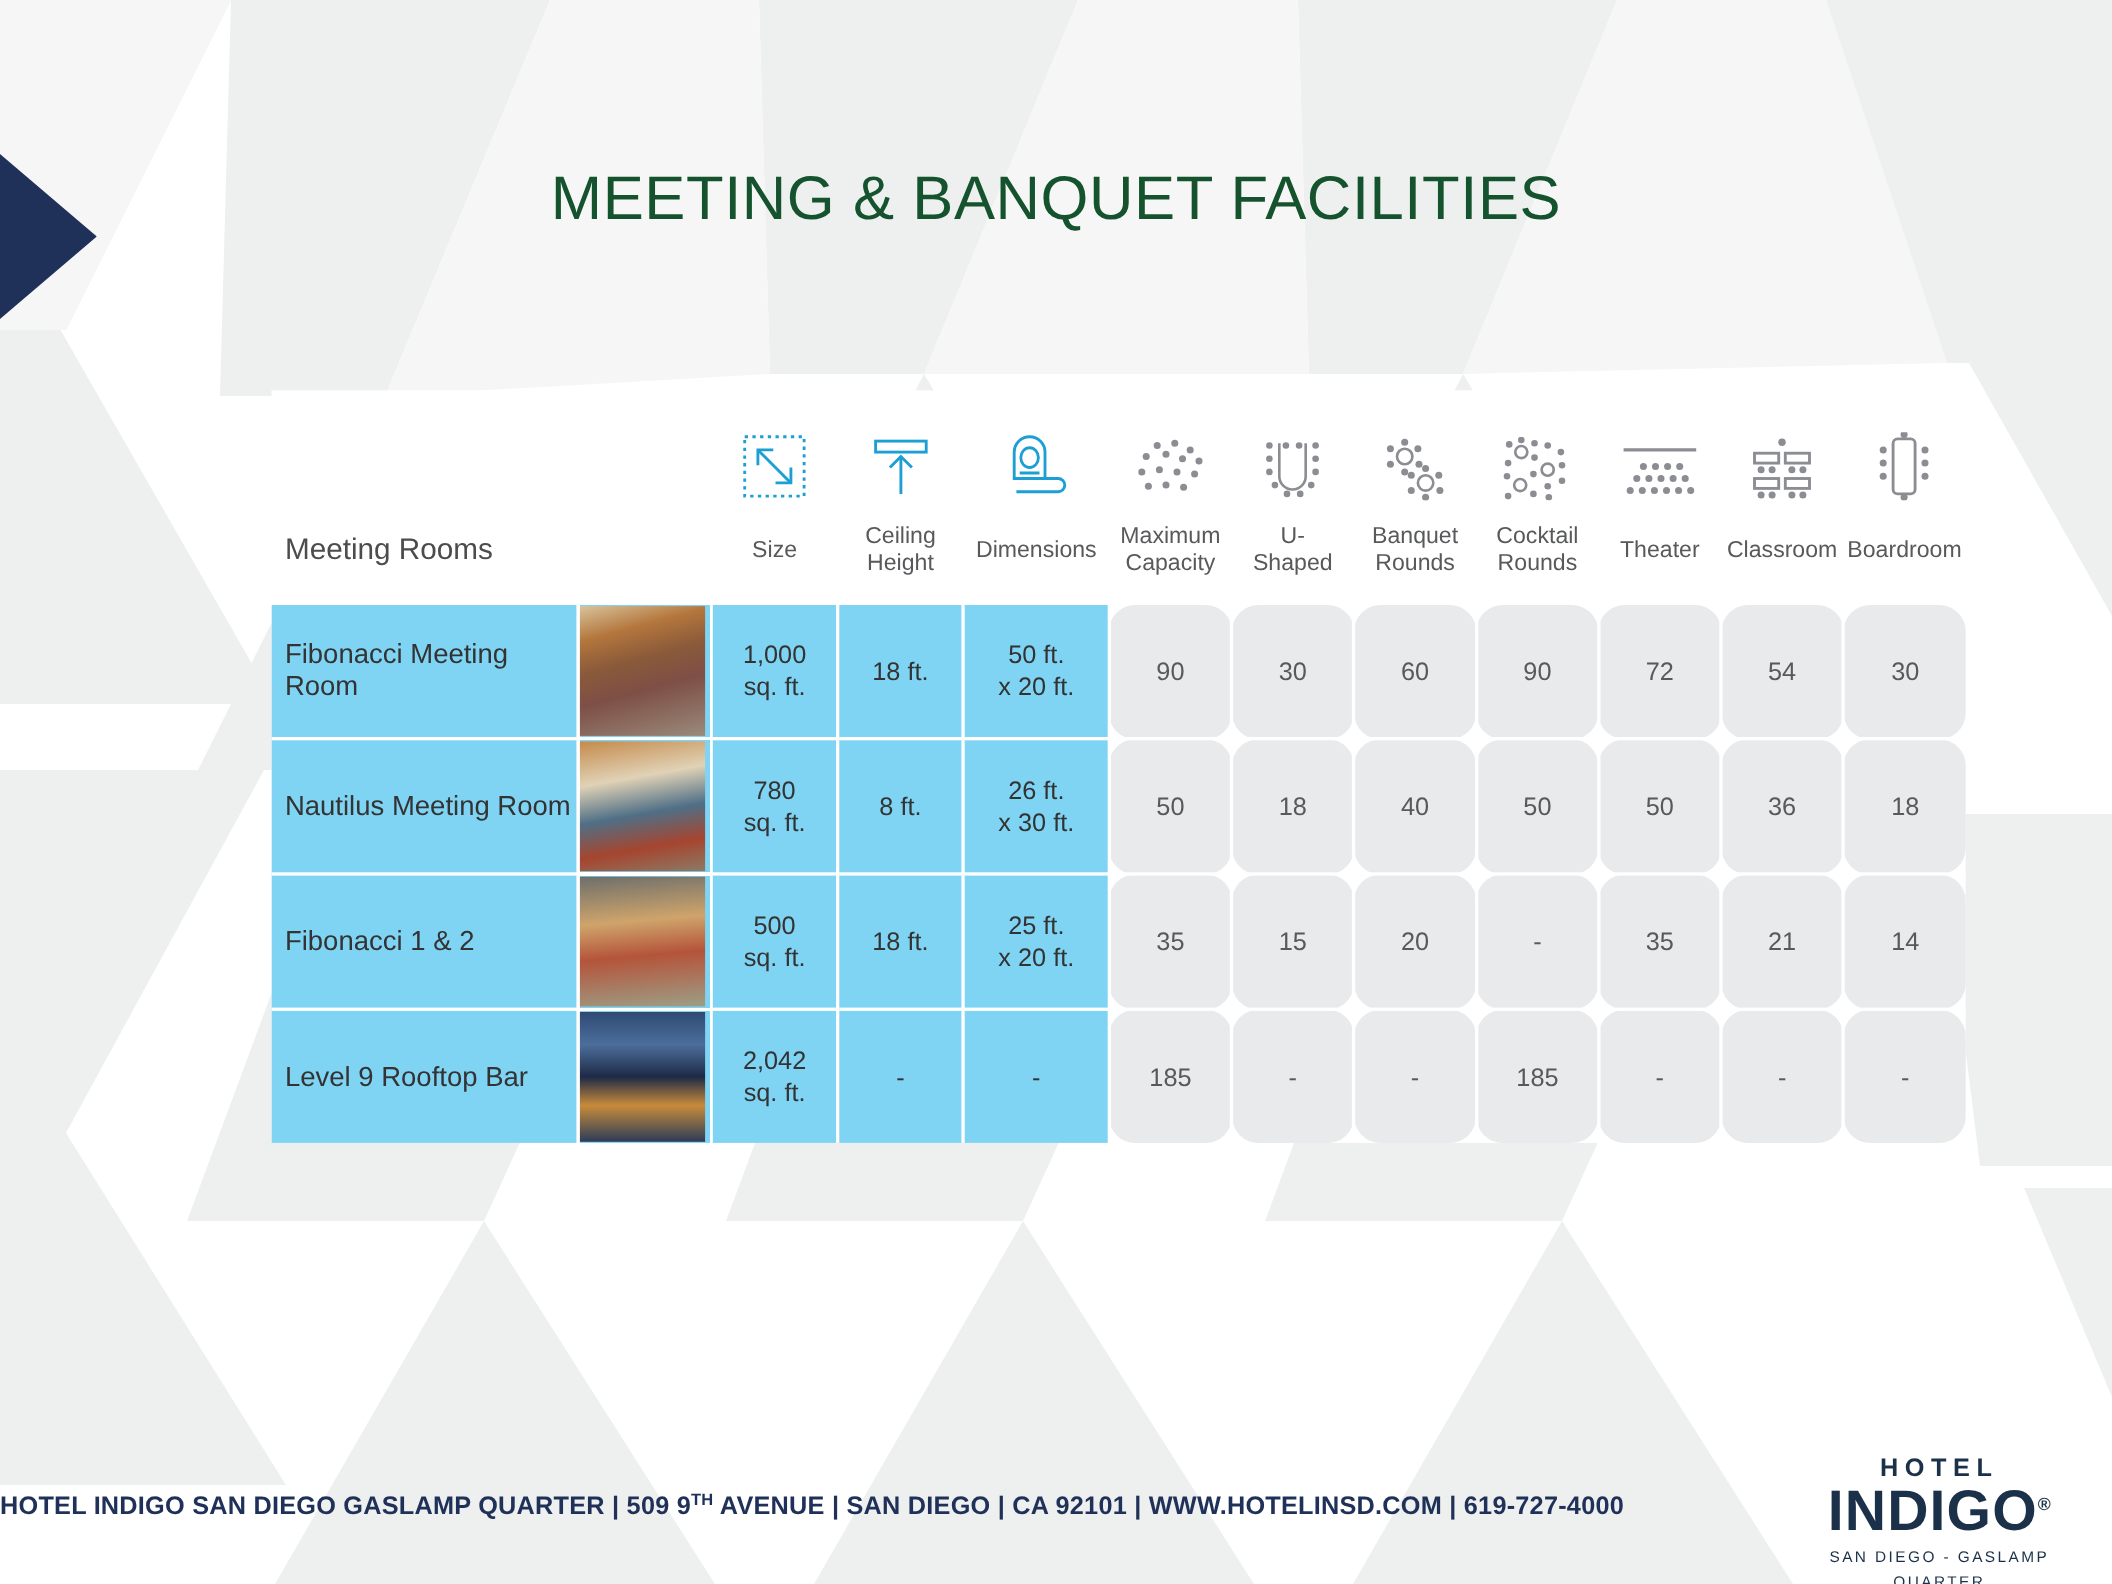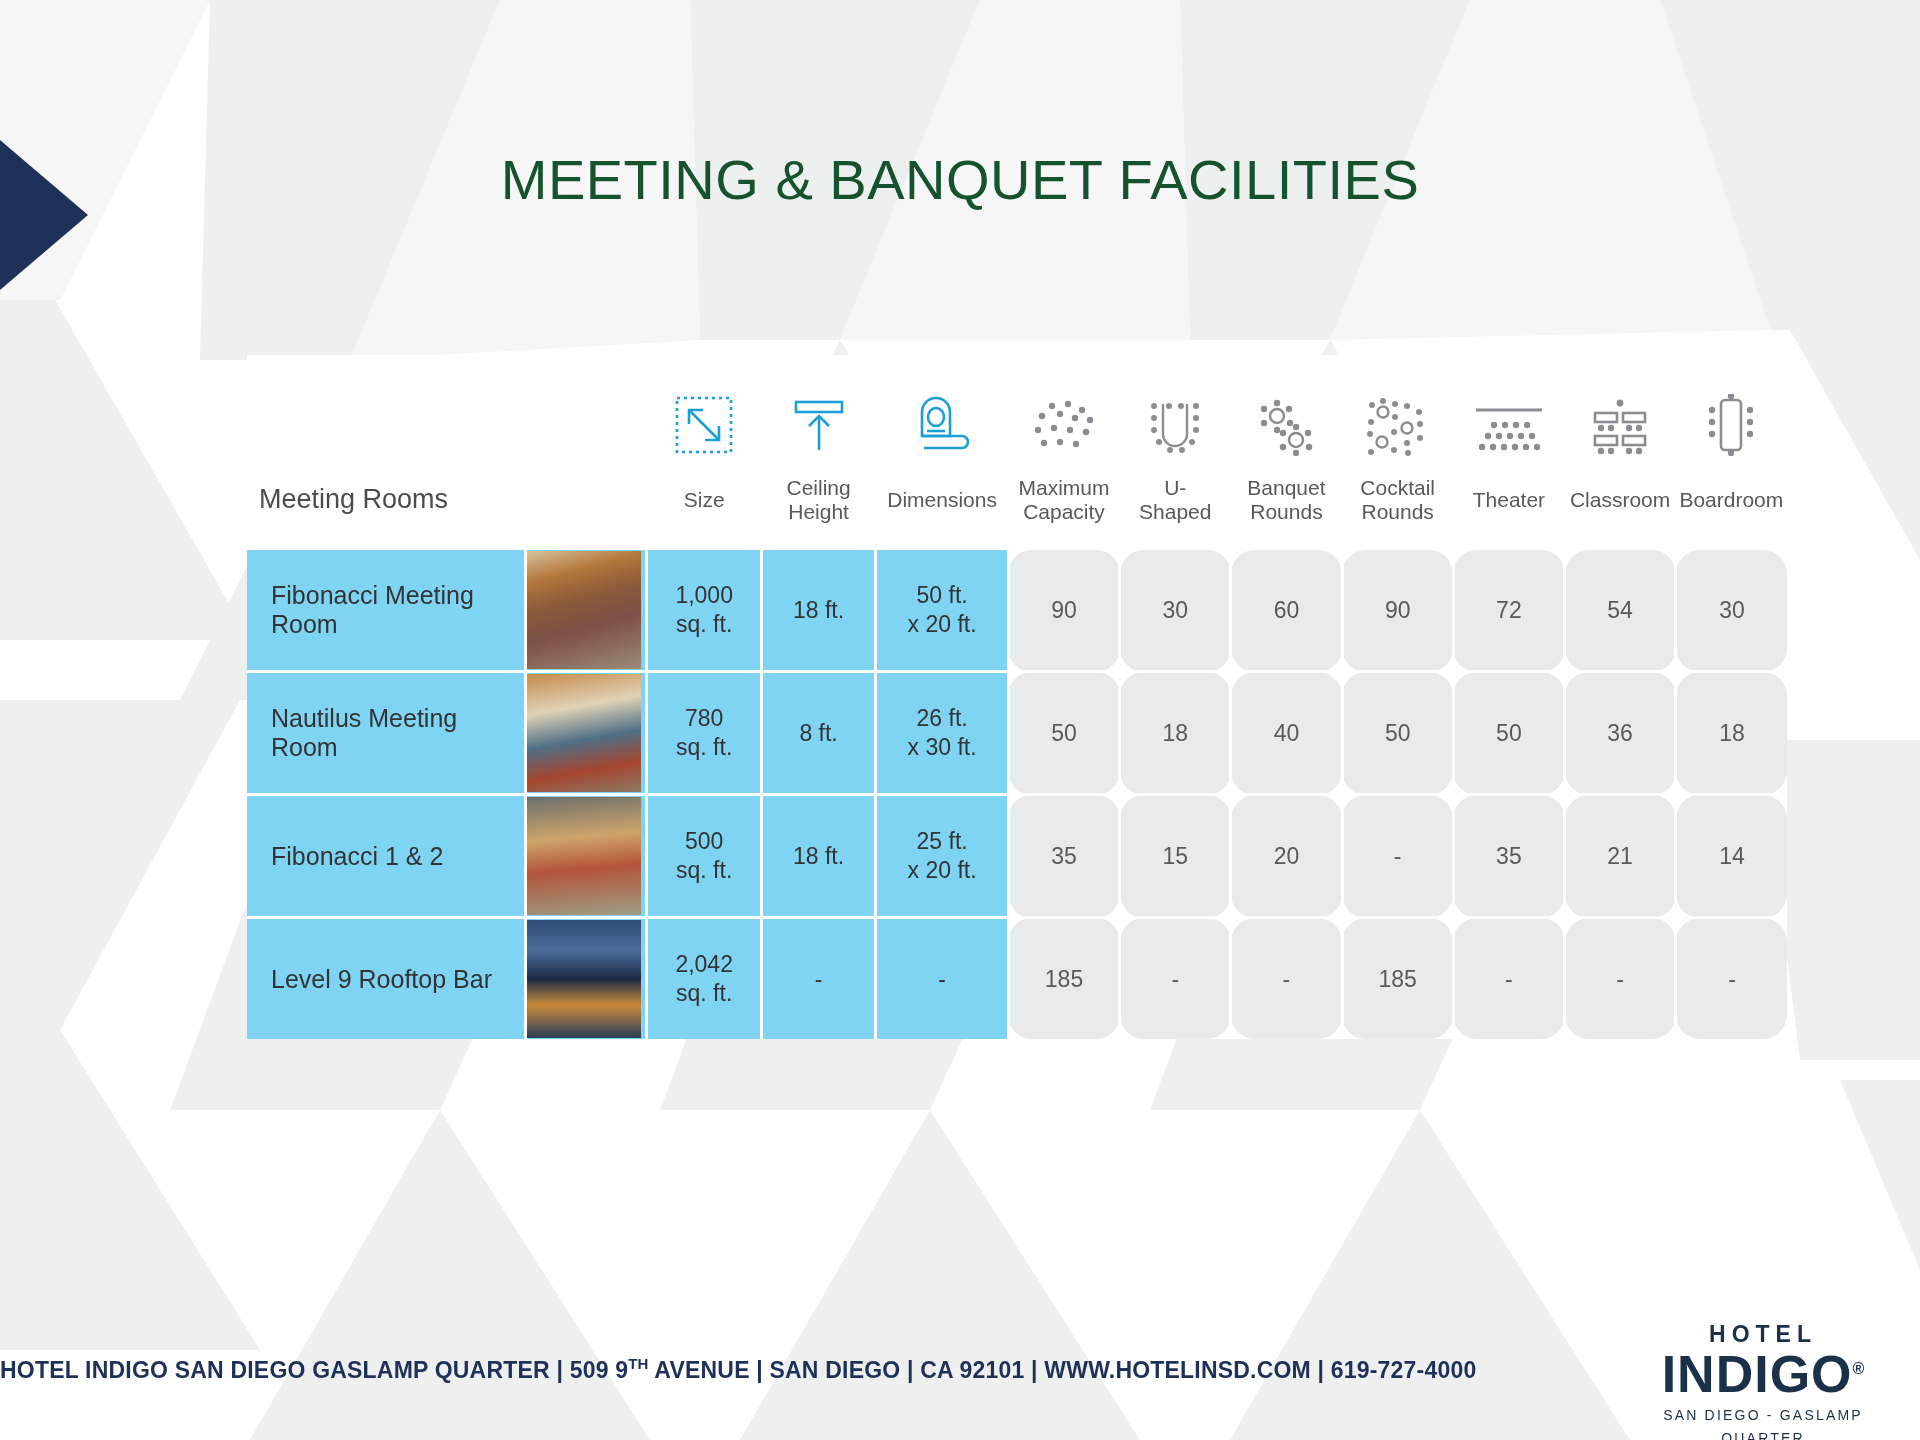--- a/index.html
+++ b/index.html
@@ -115,21 +115,21 @@
     padding-left: 12px;
     color: #4c4c4c;
     font-size: 27px;
   }
 
   
   td.cell-room {
     background: #7fd4f4;
     color: #333333;
     font-size: 25px;
-    padding-left: 24px;
+    padding-left: 12px;
     text-align: left;
     vertical-align: middle;
     border-right: 3px solid #ffffff;
     border-bottom: 3px solid #ffffff;
     height: 118px;
   }
 
   td.cell-photo {
     padding: 0;
     background: #7fd4f4;

